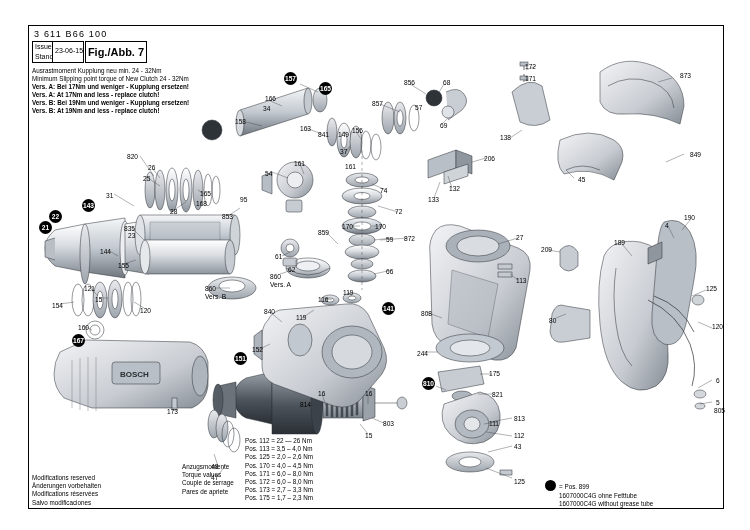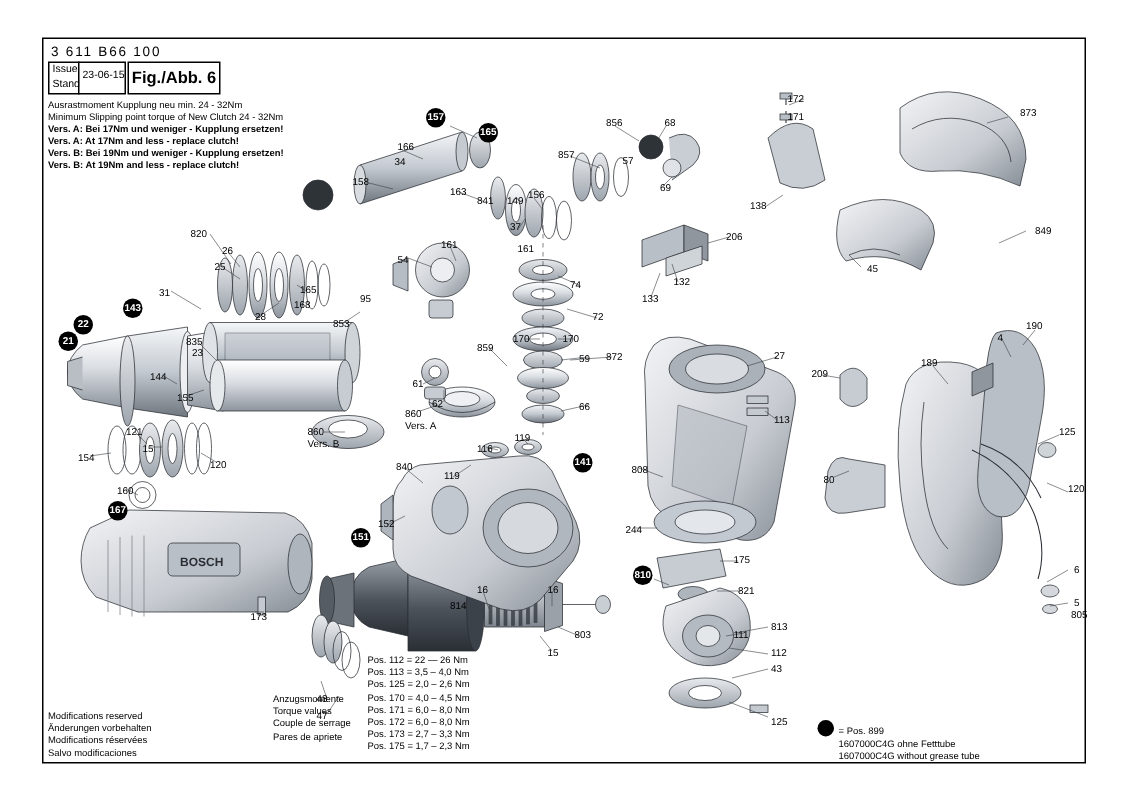--- a/index.html
+++ b/index.html
@@ -91,21 +91,21 @@
 
   <div class="partno">3 611 B66 100</div>
 
   <div class="issuebox">
     <div class="l1">Issue</div>
     <div class="l2">Stand</div>
   </div>
   <div class="datebox">
     <div style="padding-top:5px;">23-06-15</div>
   </div>
-  <div class="stamp">Fig./Abb. 6</div>
+  <div class="stamp">Fig./Abb. 7</div>
 
   <div class="clutchnote">
     <div>Ausrastmoment Kupplung neu min. 24 - 32Nm</div>
     <div>Minimum Slipping point torque of New Clutch 24 - 32Nm</div>
     <div class="b">Vers. A: Bei 17Nm und weniger - Kupplung ersetzen!</div>
     <div class="b">Vers. A: At 17Nm and less - replace clutch!</div>
     <div class="b">Vers. B: Bei 19Nm und weniger - Kupplung ersetzen!</div>
     <div class="b">Vers. B: At 19Nm and less - replace clutch!</div>
   </div>
 

